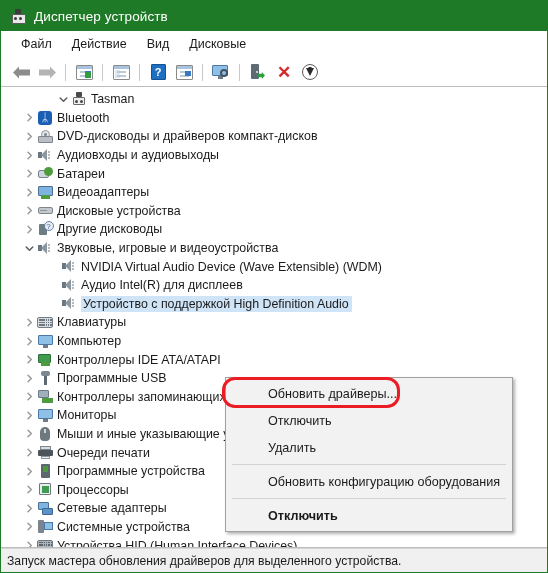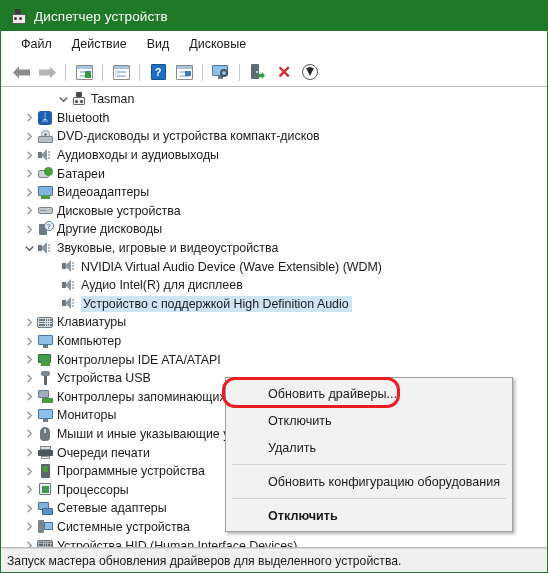--- a/index.html
+++ b/index.html
@@ -344,21 +344,21 @@
               <polyline points="3,1.2 6.3,4.5 3,7.8" fill="none" stroke="#9a9a9a" stroke-width="1.5" stroke-linecap="round" stroke-linejoin="round"></polyline>
             </svg>
           </span>
           <span class="ico">
             <span class="i-dvd">
               <span class="dk"></span>
               <span class="hl"></span>
               <span class="bx"></span>
             </span>
           </span>
-          <span class="lbl">DVD-дисководы и устройства компакт-дисков</span>
+          <span class="lbl">DVD-дисководы и драйверов компакт-дисков</span>
         </div>
         <div class="row d1">
           <span class="chev">
             <svg width="9" height="9" viewBox="0 0 9 9">
               <polyline points="3,1.2 6.3,4.5 3,7.8" fill="none" stroke="#9a9a9a" stroke-width="1.5" stroke-linecap="round" stroke-linejoin="round"></polyline>
             </svg>
           </span>
           <span class="ico">
             <span class="i-spk">
               <span class="bdy"></span>
@@ -556,21 +556,21 @@
             <svg width="9" height="9" viewBox="0 0 9 9">
               <polyline points="3,1.2 6.3,4.5 3,7.8" fill="none" stroke="#9a9a9a" stroke-width="1.5" stroke-linecap="round" stroke-linejoin="round"></polyline>
             </svg>
           </span>
           <span class="ico">
             <span class="i-usb">
               <span class="st2"></span>
               <span class="hd"></span>
             </span>
           </span>
-          <span class="lbl">Устройства USB</span>
+          <span class="lbl">Программные USB</span>
         </div>
         <div class="row d1">
           <span class="chev">
             <svg width="9" height="9" viewBox="0 0 9 9">
               <polyline points="3,1.2 6.3,4.5 3,7.8" fill="none" stroke="#9a9a9a" stroke-width="1.5" stroke-linecap="round" stroke-linejoin="round"></polyline>
             </svg>
           </span>
           <span class="ico">
             <span class="i-stor">
               <span class="s1"></span>

